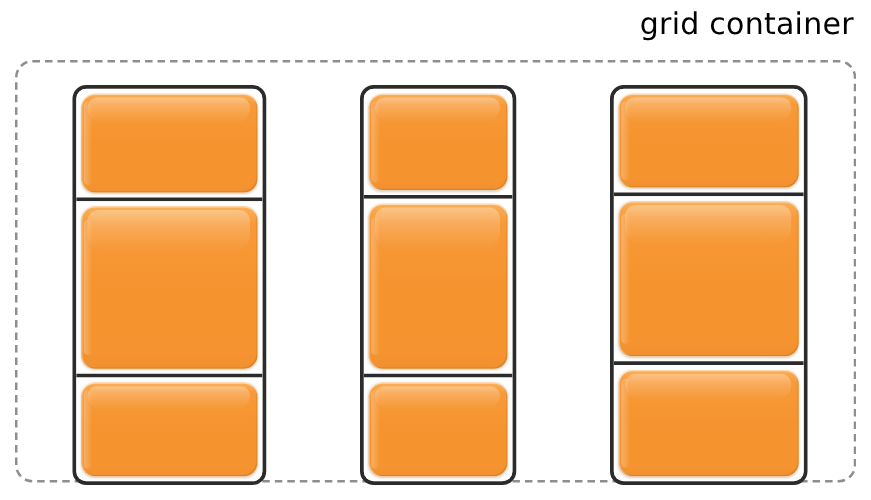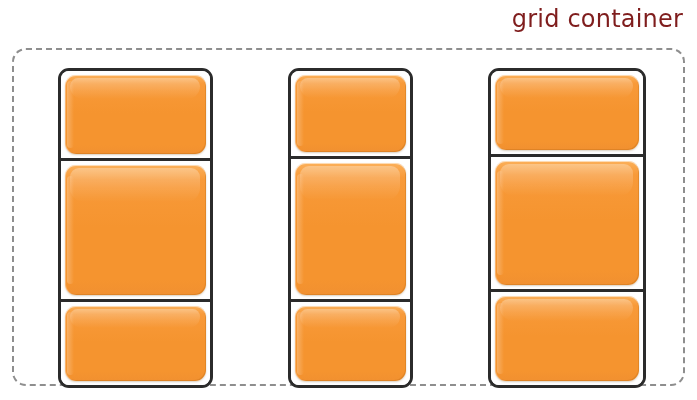--- a/index.html
+++ b/index.html
@@ -23,21 +23,21 @@
     height: 400px;
   }
 
   
   .caption {
     position: absolute;
     right: 14px;
     top: 4px;
     font-size: 24px;
     line-height: 30px;
-    color: #7f1d1d;
+    color: #000000;
     letter-spacing: 0.2px;
     white-space: nowrap;
     font-family: "DejaVu Sans", "Liberation Sans", sans-serif;
   }
 
   
   .grid-container {
     position: absolute;
     left: 12px;
     top: 48px;

